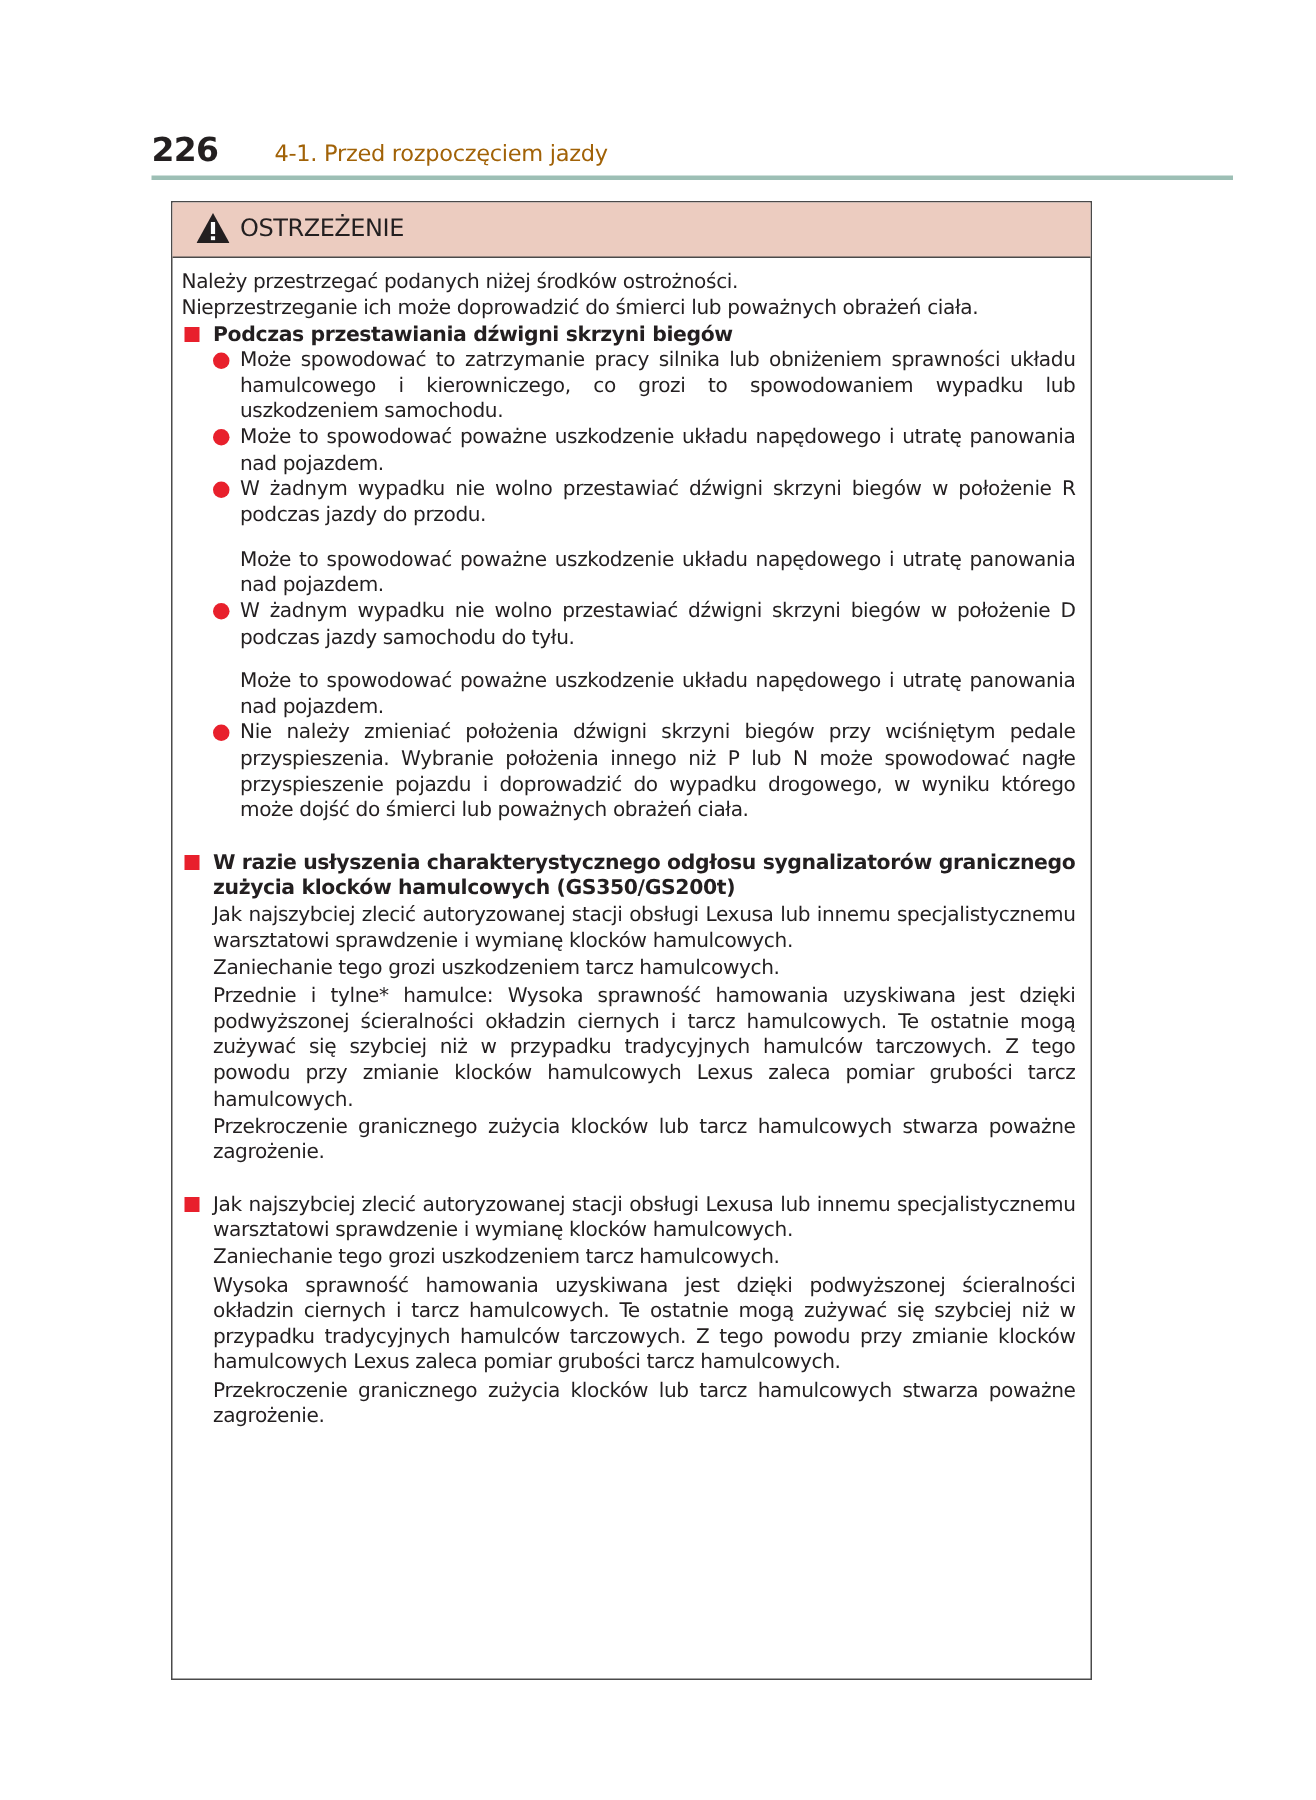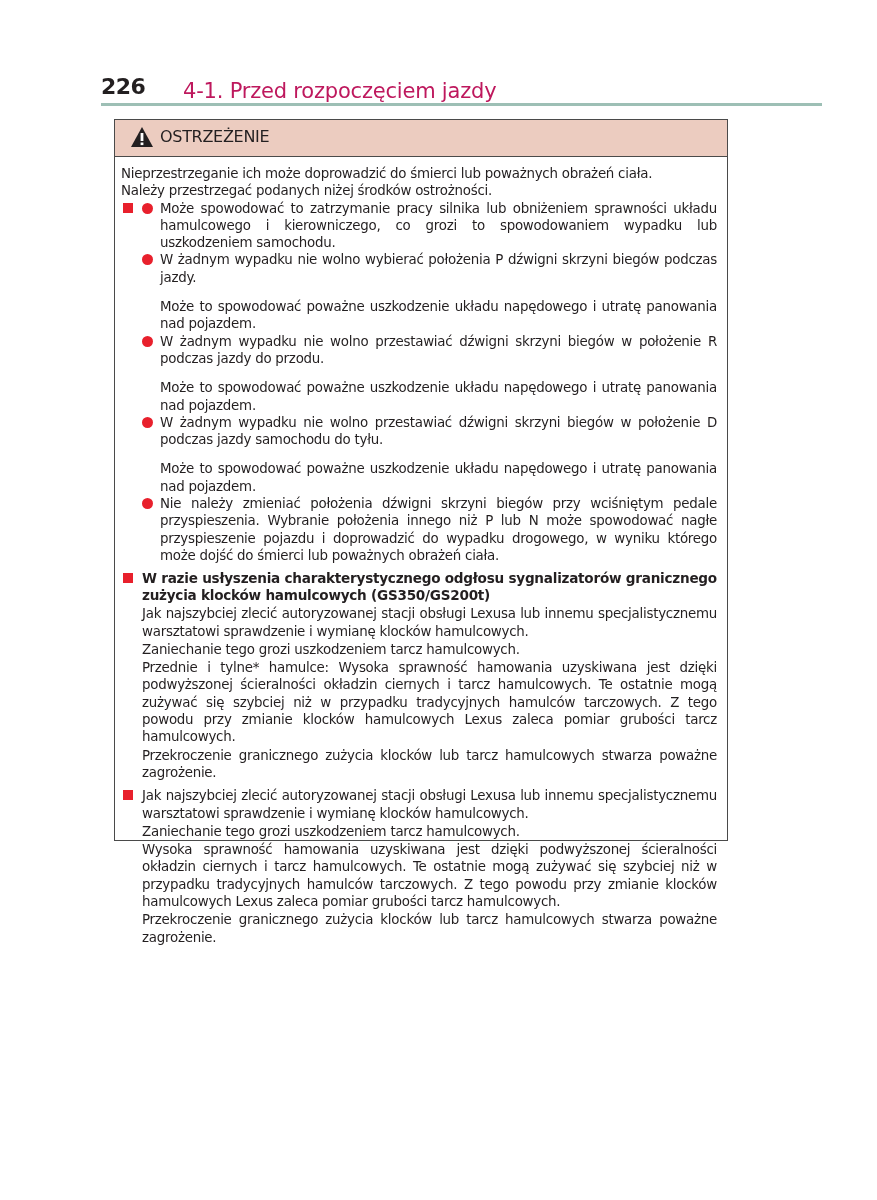--- a/index.html
+++ b/index.html
@@ -1,39 +1,39 @@
 <!DOCTYPE html>
 <html><head>
   <meta charset="utf-8">
   <style>
     html, body { margin: 0; padding: 0; background: #ffffff; }
     body { width: 877px; height: 1200px; position: relative; overflow: hidden;
            font-family: "DejaVu Sans", sans-serif; color: #231f20; }
-    .page-header { position: absolute; left: 101px; top: 74px; width: 721px; height: 32px; }
+    .page-header { position: absolute; left: 101px; top: 88px; width: 721px; height: 32px; }
     .page-number { position: absolute; left: 0; top: 0; font-size: 22px; font-weight: bold; letter-spacing: -0.5px; color: #231f20; }
-    .section-title { position: absolute; left: 82px; top: 5px; font-size: 21px; color: #be185d; letter-spacing: -0.2px; }
+    .section-title { position: absolute; left: 82px; top: 5px; font-size: 15px; color: #a16207; letter-spacing: -0.2px; }
     .header-rule { position: absolute; left: 0; top: 29px; width: 721px; height: 3px; background: #9dbfb5; }
 
-    .warning-box { position: absolute; left: 114px; top: 119px; width: 614px; height: 722px;
+    .warning-box { position: absolute; left: 114px; top: 134px; width: 614px; height: 986px;
                    border: 1.5px solid #4a4a4a; box-sizing: border-box; }
     .warning-header { height: 36px; background: #ecccc0; border-bottom: 1.5px solid #4a4a4a; position: relative; }
     .warning-icon { position: absolute; left: 16px; top: 7px; width: 22px; height: 20px; }
     .warning-title { position: absolute; left: 45px; top: 7px; font-size: 16px; color: #231f20; letter-spacing: -0.3px; }
 
     .warning-body { padding: 8px 10px 0 6px; font-size: 13.4px; line-height: 17.3px; letter-spacing: -0.25px; }
     .intro-line { margin: 0; }
     .section { margin-top: 0; }
     .section-head { position: relative; padding-left: 21px; font-weight: bold; font-size: 13.6px; line-height: 17px; }
     .section-head .sq { position: absolute; left: 2px; top: 3px; width: 10px; height: 10px; background: #e8202c; }
     .bullet { position: relative; padding-left: 39px; text-align: justify; margin-top: 0; }
     .bullet .dot { position: absolute; left: 21px; top: 3px; width: 11px; height: 11px; border-radius: 50%; background: #e8202c; }
     .bullet p, .para { margin: 0; }
     .para { padding-left: 21px; text-align: justify; margin-top: 1px; }
     .bullet p + p { margin-top: 12px; }
-    .section + .section { margin-top: 6px; }
+    .section + .section { margin-top: 17px; }
   </style>
 </head>
 <body>
 
 <div class="page-header">
   <span class="page-number">226</span>
   <span class="section-title">4-1. Przed rozpoczęciem jazdy</span>
   <div class="header-rule"></div>
 </div>
 
@@ -41,35 +41,35 @@
   <div class="warning-header">
     <svg class="warning-icon" viewBox="0 0 22 20">
       <polygon points="11,0 22,20 0,20" fill="#231f20"></polygon>
       <rect x="9.6" y="6" width="2.8" height="8" fill="#ffffff"></rect>
       <rect x="9.6" y="15.5" width="2.8" height="2.6" fill="#ffffff"></rect>
     </svg>
     <span class="warning-title">OSTRZEŻENIE</span>
   </div>
 
   <div class="warning-body">
+    <p class="intro-line">Należy przestrzegać podanych niżej środków ostrożności.</p>
     <p class="intro-line">Nieprzestrzeganie ich może doprowadzić do śmierci lub poważnych obrażeń ciała.</p>
-    <p class="intro-line">Należy przestrzegać podanych niżej środków ostrożności.</p>
 
     <div class="section">
       <div class="section-head">
         <span class="sq"></span>
+        <span>Podczas przestawiania dźwigni skrzyni biegów</span>
       </div>
 
       <div class="bullet">
         <span class="dot"></span>
         <p>Może spowodować to zatrzymanie pracy silnika lub obniżeniem sprawności układu hamulcowego i kierowniczego, co grozi to spowodowaniem wypadku lub uszkodzeniem samochodu.</p>
       </div>
       <div class="bullet">
         <span class="dot"></span>
-        <p>W żadnym wypadku nie wolno wybierać położenia P dźwigni skrzyni biegów podczas jazdy.</p>
         <p>Może to spowodować poważne uszkodzenie układu napędowego i utratę panowania nad pojazdem.</p>
       </div>
       <div class="bullet">
         <span class="dot"></span>
         <p>W żadnym wypadku nie wolno przestawiać dźwigni skrzyni biegów w położenie R podczas jazdy do przodu.</p>
         <p>Może to spowodować poważne uszkodzenie układu napędowego i utratę panowania nad pojazdem.</p>
       </div>
       <div class="bullet">
         <span class="dot"></span>
         <p>W żadnym wypadku nie wolno przestawiać dźwigni skrzyni biegów w położenie D podczas jazdy samochodu do tyłu.</p>

